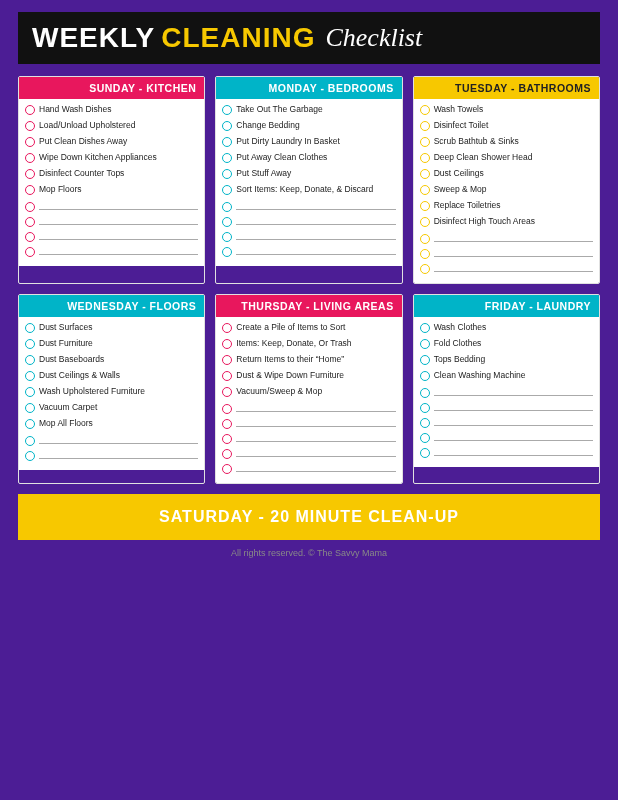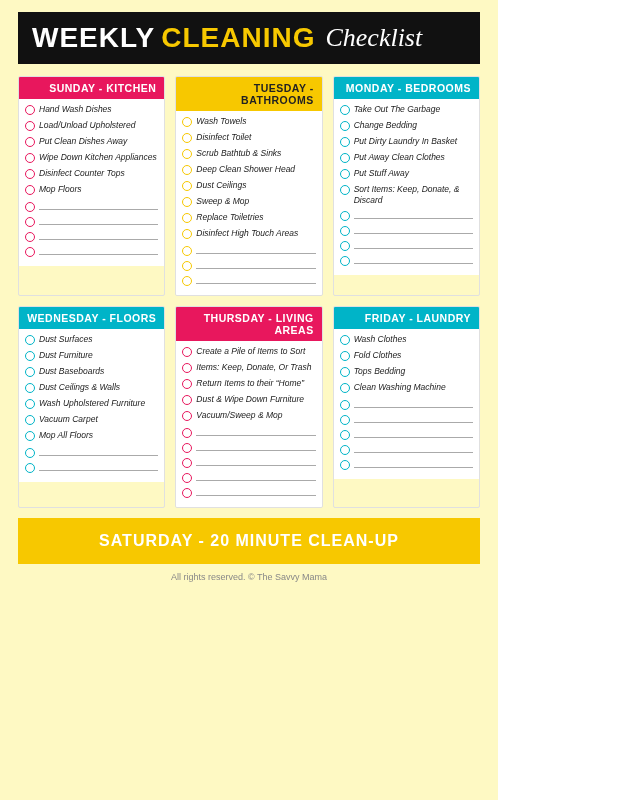--- a/index.html
+++ b/index.html
@@ -4,23 +4,23 @@
   <style>
     * { margin: 0; padding: 0; box-sizing: border-box; }
     body {
       background: #fff;
       font-family: Arial, sans-serif;
       width: 618px;
       min-height: 800px;
       padding: 0;
     }
     .page {
-      width: 498px;
+      width: 618px;
       min-height: 800px;
-      background: #fef9c3;
+      background: #4c1d95;
       padding: 12px 18px 10px 18px;
     }
     .header {
       background: #111;
       padding: 10px 18px 10px 14px;
       margin-bottom: 12px;
       display: flex;
       align-items: center;
       gap: 6px;
     }
@@ -70,21 +70,20 @@
       font-family: Arial Black, Arial, sans-serif;
     }
     .section-header.pink { background: #e8175d; }
     .section-header.teal { background: #00b4c8; }
     .section-header.gold { background: #f7c800; color: #222; }
     .section-header.magenta { background: #e8175d; }
     .section-header.cyan { background: #00b4c8; }
     .section-body {
       padding: 5px 6px 6px 6px;
       background: #fff;
-      font-style: italic;
     }
     .checklist-item {
       display: flex;
       align-items: flex-start;
       gap: 4px;
       margin-bottom: 2px;
       min-height: 14px;
     }
     .checklist-circle {
       width: 10px;
@@ -190,20 +189,65 @@
             <span class="checklist-circle circle-pink"></span>
             <div class="blank-line-bar"></div>
           </div>
           <div class="blank-line">
             <span class="checklist-circle circle-pink"></span>
             <div class="blank-line-bar"></div>
           </div>
         </div>
       </div>
       <div class="section">
+        <div class="section-header teal">MONDAY - BEDROOMS</div>
+        <div class="section-body">
+          <div class="checklist-item">
+            <span class="checklist-circle circle-teal"></span>
+            <span class="checklist-text">Take Out The Garbage</span>
+          </div>
+          <div class="checklist-item">
+            <span class="checklist-circle circle-teal"></span>
+            <span class="checklist-text">Change Bedding</span>
+          </div>
+          <div class="checklist-item">
+            <span class="checklist-circle circle-teal"></span>
+            <span class="checklist-text">Put Dirty Laundry In Basket</span>
+          </div>
+          <div class="checklist-item">
+            <span class="checklist-circle circle-teal"></span>
+            <span class="checklist-text">Put Away Clean Clothes</span>
+          </div>
+          <div class="checklist-item">
+            <span class="checklist-circle circle-teal"></span>
+            <span class="checklist-text">Put Stuff Away</span>
+          </div>
+          <div class="checklist-item">
+            <span class="checklist-circle circle-teal"></span>
+            <span class="checklist-text">Sort Items: Keep, Donate, &amp; Discard</span>
+          </div>
+          <div class="blank-line">
+            <span class="checklist-circle circle-teal"></span>
+            <div class="blank-line-bar"></div>
+          </div>
+          <div class="blank-line">
+            <span class="checklist-circle circle-teal"></span>
+            <div class="blank-line-bar"></div>
+          </div>
+          <div class="blank-line">
+            <span class="checklist-circle circle-teal"></span>
+            <div class="blank-line-bar"></div>
+          </div>
+          <div class="blank-line">
+            <span class="checklist-circle circle-teal"></span>
+            <div class="blank-line-bar"></div>
+          </div>
+        </div>
+      </div>
+      <div class="section">
         <div class="section-header gold">TUESDAY - BATHROOMS</div>
         <div class="section-body">
           <div class="checklist-item">
             <span class="checklist-circle circle-gold"></span>
             <span class="checklist-text">Wash Towels</span>
           </div>
           <div class="checklist-item">
             <span class="checklist-circle circle-gold"></span>
             <span class="checklist-text">Disinfect Toilet</span>
           </div>
@@ -234,65 +278,20 @@
           <div class="blank-line">
             <span class="checklist-circle circle-gold"></span>
             <div class="blank-line-bar"></div>
           </div>
           <div class="blank-line">
             <span class="checklist-circle circle-gold"></span>
             <div class="blank-line-bar"></div>
           </div>
           <div class="blank-line">
             <span class="checklist-circle circle-gold"></span>
-            <div class="blank-line-bar"></div>
-          </div>
-        </div>
-      </div>
-      <div class="section">
-        <div class="section-header teal">MONDAY - BEDROOMS</div>
-        <div class="section-body">
-          <div class="checklist-item">
-            <span class="checklist-circle circle-teal"></span>
-            <span class="checklist-text">Take Out The Garbage</span>
-          </div>
-          <div class="checklist-item">
-            <span class="checklist-circle circle-teal"></span>
-            <span class="checklist-text">Change Bedding</span>
-          </div>
-          <div class="checklist-item">
-            <span class="checklist-circle circle-teal"></span>
-            <span class="checklist-text">Put Dirty Laundry In Basket</span>
-          </div>
-          <div class="checklist-item">
-            <span class="checklist-circle circle-teal"></span>
-            <span class="checklist-text">Put Away Clean Clothes</span>
-          </div>
-          <div class="checklist-item">
-            <span class="checklist-circle circle-teal"></span>
-            <span class="checklist-text">Put Stuff Away</span>
-          </div>
-          <div class="checklist-item">
-            <span class="checklist-circle circle-teal"></span>
-            <span class="checklist-text">Sort Items: Keep, Donate, &amp; Discard</span>
-          </div>
-          <div class="blank-line">
-            <span class="checklist-circle circle-teal"></span>
-            <div class="blank-line-bar"></div>
-          </div>
-          <div class="blank-line">
-            <span class="checklist-circle circle-teal"></span>
-            <div class="blank-line-bar"></div>
-          </div>
-          <div class="blank-line">
-            <span class="checklist-circle circle-teal"></span>
-            <div class="blank-line-bar"></div>
-          </div>
-          <div class="blank-line">
-            <span class="checklist-circle circle-teal"></span>
             <div class="blank-line-bar"></div>
           </div>
         </div>
       </div>
     </div>
 
   <div class="grid-row" id="bottom-row">
       <div class="section">
         <div class="section-header teal">WEDNESDAY - FLOORS</div>
         <div class="section-body">

